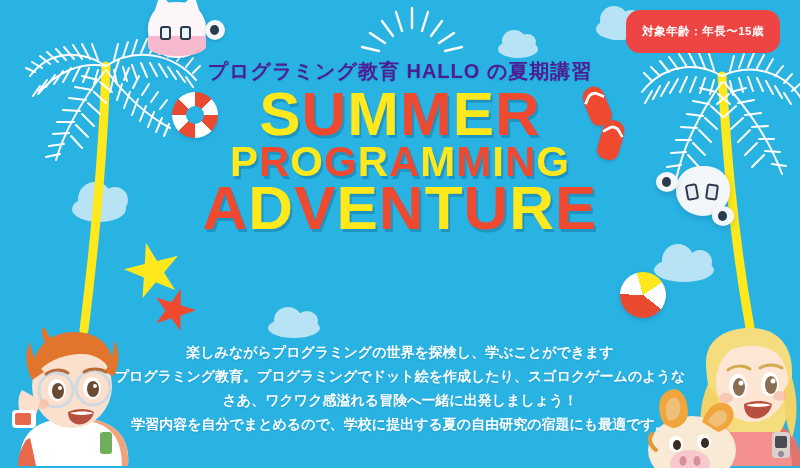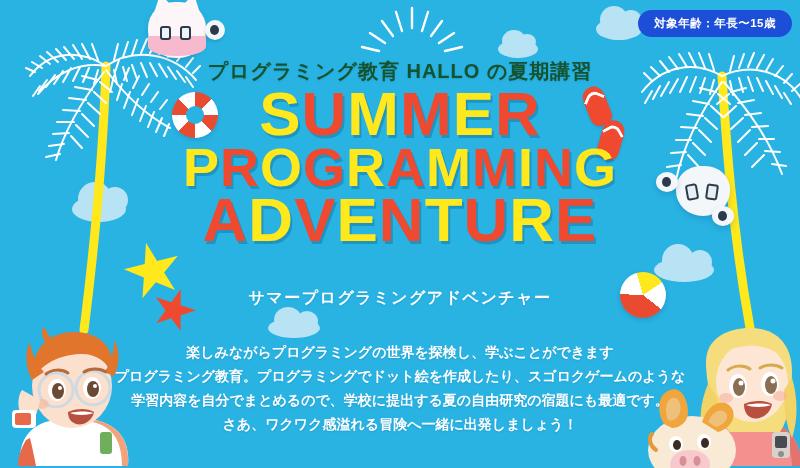--- a/index.html
+++ b/index.html
@@ -34,42 +34,42 @@
 
   
   .palm { position:absolute; }
   .palm svg { display:block; }
 
   
   .burst { position:absolute; left:352px; top:6px; width:120px; height:54px; }
 
   
   .badge {
-    position:absolute; right:8px; top:10px;
-    background:#1d4ed8; color:#fff;
+    position:absolute; right:20px; top:10px;
+    background:#ef4444; color:#fff;
     font-size:11.5px; font-weight:bold; letter-spacing:.5px;
-    padding:6px 16px; border-radius:14px; white-space:nowrap;
+    padding:14px 16px; border-radius:14px; white-space:nowrap;
     z-index:30;
   }
 
   
   .kicker {
     position:absolute; left:0; right:0; top:58px; text-align:center;
-    color:#14532d; font-size:20px; font-weight:bold; letter-spacing:1px;
+    color:#4c1d95; font-size:20px; font-weight:bold; letter-spacing:1px;
     z-index:20; text-shadow:0 1px 2px rgba(0,80,130,.18);
   }
   .bigtitle {
     position:absolute; left:0; right:0; top:84px; text-align:center; z-index:20;
     line-height:.98;
   }
   .bigtitle .line {
     display:block; font-weight:bold; letter-spacing:1px; white-space:nowrap;
   }
   .bigtitle .l1 { font-size:62px; }
-  .bigtitle .l2 { font-size:54px; margin-top:-4px; }
+  .bigtitle .l2 { font-size:42px; margin-top:-4px; }
   .bigtitle .l3 { font-size:62px; margin-top:-4px; }
   .bigtitle .ch {
     display:inline-block;
     text-shadow:2px 3px 0 rgba(12,92,132,.35);
   }
   .ch.y { color:#ffe81c; }
   .ch.r { color:#ef4a30; }
 
   .subtitle {
     position:absolute; left:0; right:0; top:288px; text-align:center;
@@ -380,27 +380,26 @@
   <div class="badge">対象年齢：年長〜15歳</div>
 
   <div class="kicker">プログラミング教育 HALLO の夏期講習</div>
 
   <div class="bigtitle">
     <span class="line l1"><span class="ch y">S</span><span class="ch r">U</span><span class="ch y">M</span><span class="ch r">M</span><span class="ch y">E</span><span class="ch r">R</span></span>
     <span class="line l2"><span class="ch y">P</span><span class="ch r">R</span><span class="ch y">O</span><span class="ch r">G</span><span class="ch y">R</span><span class="ch r">A</span><span class="ch y">M</span><span class="ch r">M</span><span class="ch y">I</span><span class="ch r">N</span><span class="ch y">G</span></span>
     <span class="line l3"><span class="ch r">A</span><span class="ch y">D</span><span class="ch r">V</span><span class="ch y">E</span><span class="ch r">N</span><span class="ch y">T</span><span class="ch r">U</span><span class="ch y">R</span><span class="ch r">E</span></span>
   </div>
 
-  <div class="subtitle">サマープログラミングアドベンチャー</div>
 
   <div class="body-copy">
       <p>楽しみながらプログラミングの世界を探検し、学ぶことができます</p>
       <p>プログラミング教育。プログラミングでドット絵を作成したり、スゴロクゲームのような</p>
+      <p>さあ、ワクワク感溢れる冒険へ一緒に出発しましょう！</p>
       <p>学習内容を自分でまとめるので、学校に提出する夏の自由研究の宿題にも最適です。</p>
-      <p>さあ、ワクワク感溢れる冒険へ一緒に出発しましょう！</p>
     </div>
 
   <div class="char boy">
     <svg width="150" height="140" viewBox="0 0 150 140">
       <path d="M24 138 C22 112 34 96 58 92 L100 92 C124 98 134 114 132 138 Z" fill="#ffffff"></path>
       <path d="M96 94 C116 98 126 112 126 138 L132 138 C134 114 124 98 100 92 Z" fill="#f0a37c"></path>
       <path d="M30 112 C24 122 22 130 22 138 L40 138 C38 128 36 118 34 110 Z" fill="#e8694a"></path>
       <rect x="104" y="104" width="12" height="22" rx="3" fill="#6fae5a"></rect>
       <ellipse cx="76" cy="58" rx="40" ry="42" fill="#fbe0cd"></ellipse>
       <path d="M36 52 C34 20 54 4 78 4 C104 4 120 20 118 48 C112 34 100 26 86 26 C70 26 48 32 36 52 Z" fill="#e2752c"></path>

